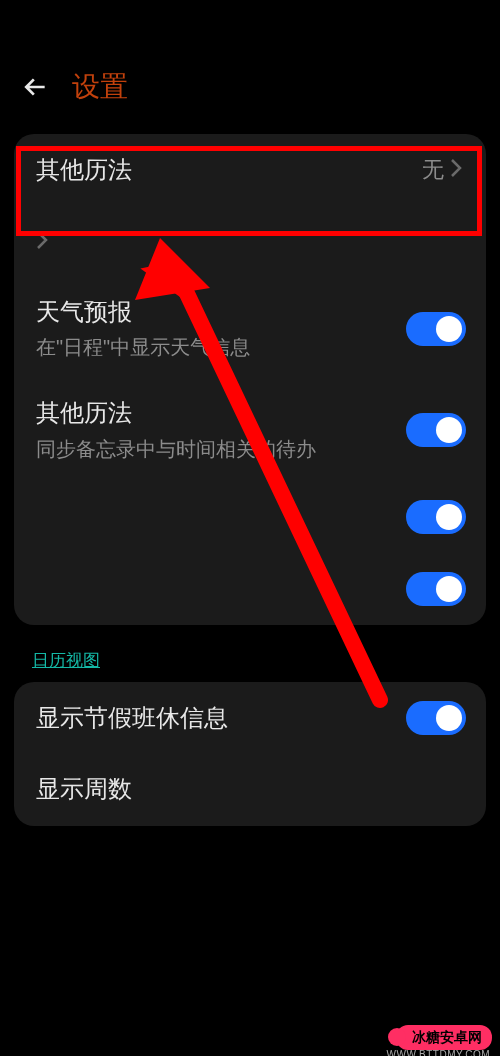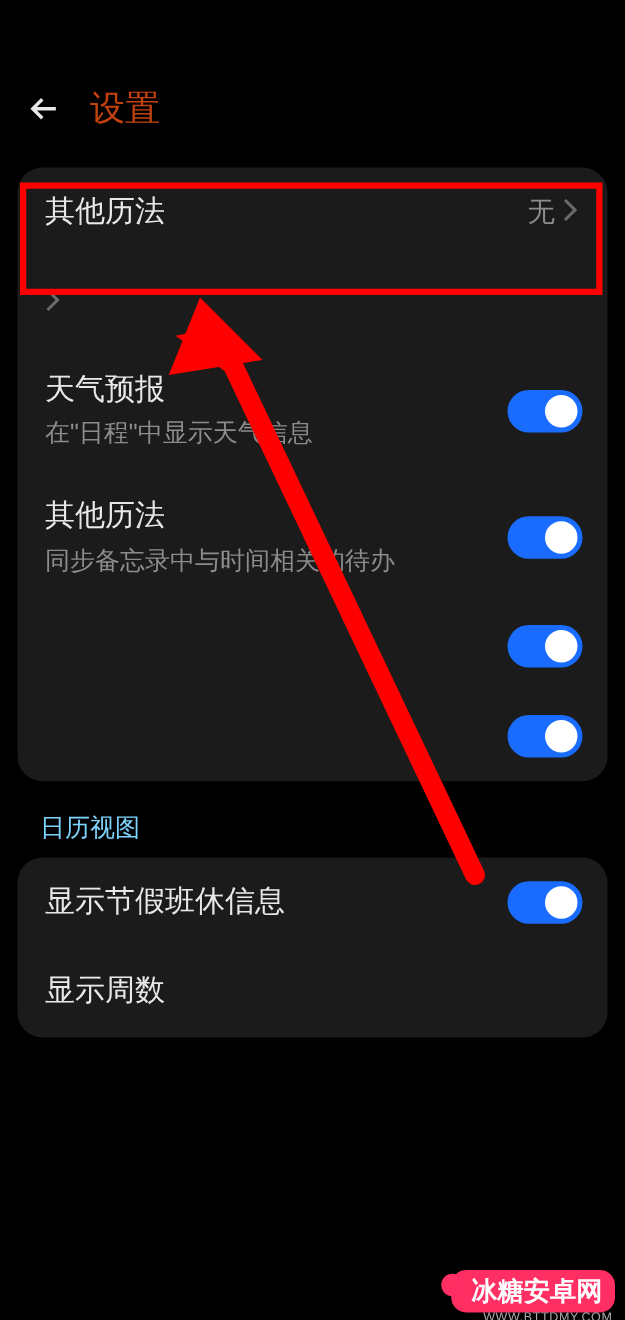--- a/index.html
+++ b/index.html
@@ -84,23 +84,24 @@
       content: "";
       position: absolute;
       right: 4px;
       top: 4px;
       width: 26px;
       height: 26px;
       border-radius: 50%;
       background: #fff;
     }
     .section-label {
-      color: #7dd3fc;
-      font-size: 20px;
+      color: #14b8a6;
+      font-size: 17px;
       padding: 0 32px 10px 32px;
+      text-decoration: underline;
     }
     
     .highlight-box {
       position: absolute;
       border: 5px solid #ff0000;
       left: 16px;
       top: 146px;
       width: 466px;
       height: 90px;
       pointer-events: none;
@@ -134,21 +135,21 @@
     }
     .wm-badge::before {
       content: "";
       position: absolute;
       left: -8px;
       top: 3px;
       width: 18px; height: 18px;
       background: #ff2e63;
       border-radius: 50%;
     }
-    .wm-text { color: #ffffff; font-size: 21px; font-weight: 600; }
+    .wm-text { color: #000000; font-size: 14px; font-weight: 600; }
     .wm-url { color: #aaa; font-size: 10px; letter-spacing: 0.5px; margin-left: 2px; }
   </style>
 </head>
 <body>
 
 <div class="status-bar"></div>
 
 <div class="header">
   <div class="back-arrow">
     <svg viewBox="0 0 24 24" width="26" height="26">

